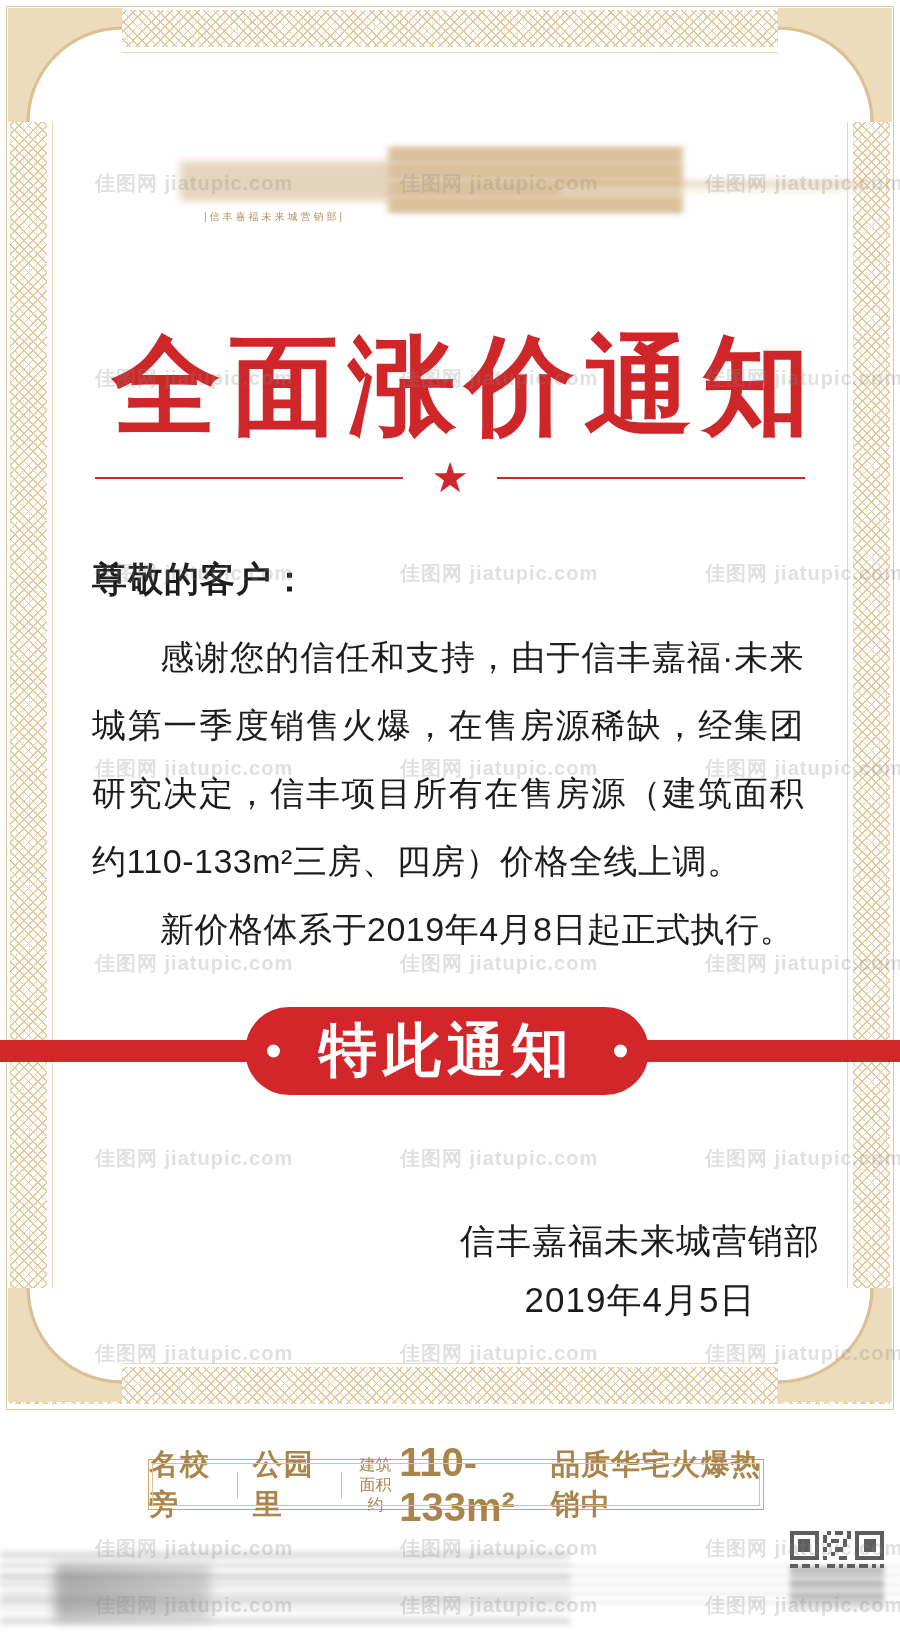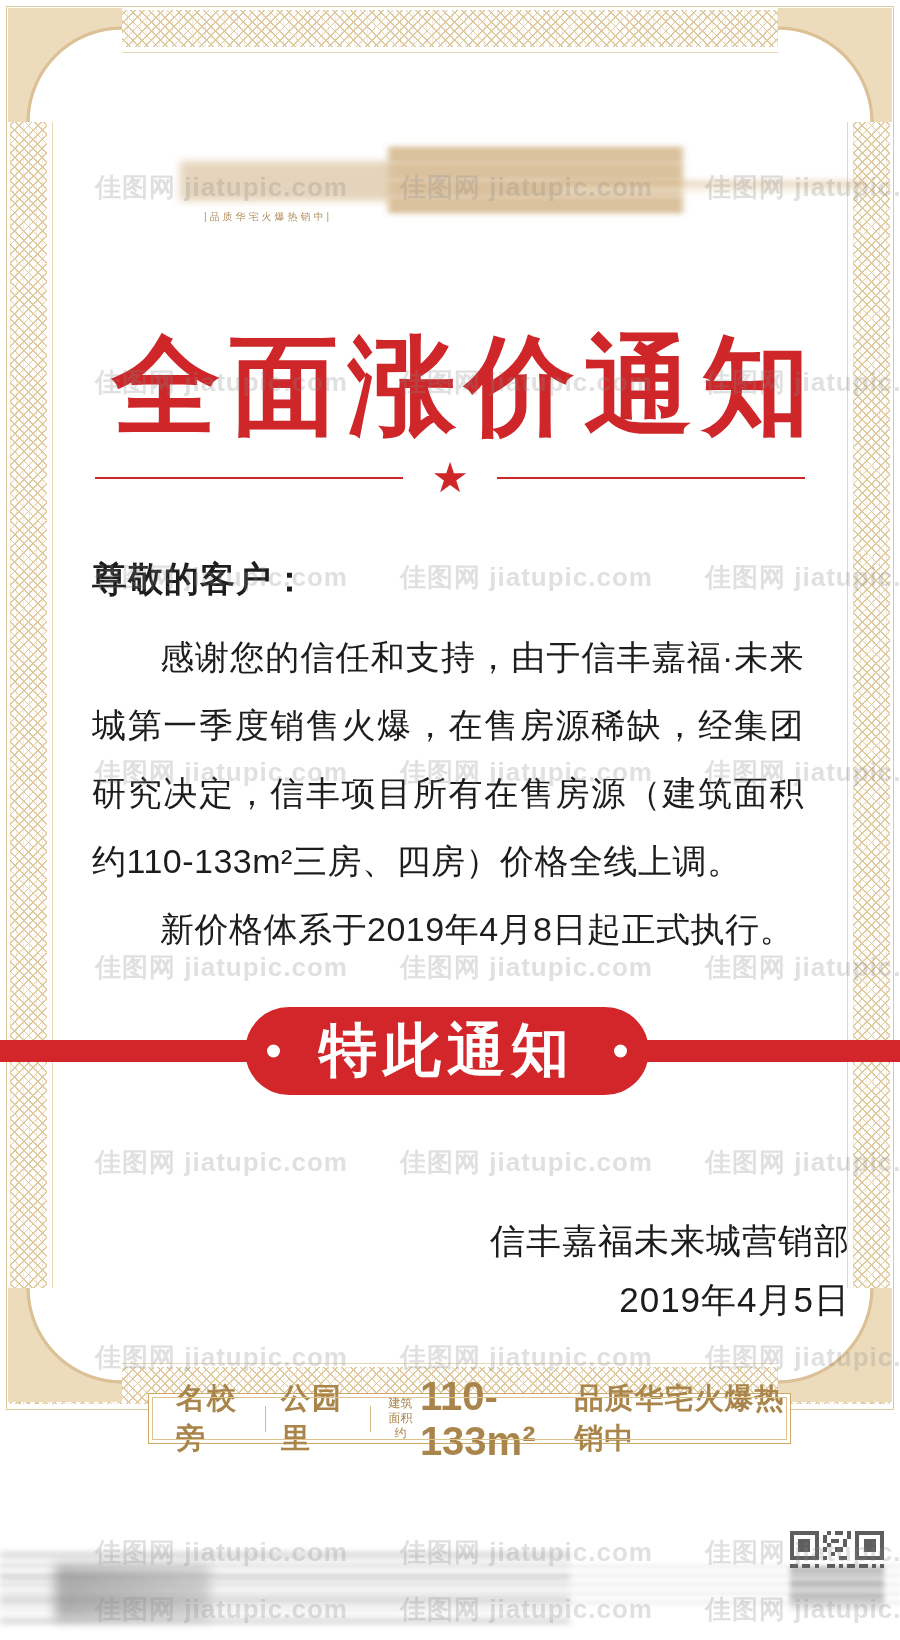--- a/index.html
+++ b/index.html
@@ -53,70 +53,70 @@
 
   
   .band-stripe{position:absolute;left:0;top:1040px;width:900px;height:22px;background:#d2262b;z-index:4;}
   .band-pill{position:absolute;left:245px;top:1007px;width:404px;height:88px;border-radius:44px;background:#d2262b;
     display:flex;align-items:center;justify-content:center;z-index:5;}
   .pill-text{color:#fff;font-size:58px;font-weight:700;letter-spacing:6px;}
   .pill-dot{position:absolute;width:13px;height:13px;border-radius:50%;background:#fff;top:50%;transform:translateY(-50%);}
   .dot-l{left:22px;} .dot-r{right:22px;}
 
   
-  .signature{position:absolute;left:430px;top:1218px;width:420px;text-align:right;z-index:4;color:#1c1c1c;}
+  .signature{position:absolute;left:430px;top:1218px;width:420px;text-align:center;z-index:4;color:#1c1c1c;}
   .sig-name{font-size:35px;letter-spacing:1px;}
   .sig-date{font-size:35px;margin-top:12px;letter-spacing:1px;}
 
   
-  .banner{position:absolute;left:148px;top:1393px;width:614px;height:49px;border:1px solid #cfa768;z-index:4;
-    display:flex;align-items:center;justify-content:flex-start;background:#fff;padding-left:27px;}
+  .banner{position:absolute;left:148px;top:1459px;width:614px;height:49px;border:1px solid #cfa768;z-index:4;
+    display:flex;align-items:center;justify-content:flex-start;background:#fff;}
   .banner::after{content:"";position:absolute;inset:3px;border:1px solid #ddc28b;pointer-events:none;}
   .b-loc{font-size:29px;color:#a9854b;font-weight:600;letter-spacing:2px;}
   .b-sep{width:1px;height:26px;background:#d6bc8c;margin:0 15px;}
-  .b-arealabel{display:inline-flex;flex-direction:column;font-size:12px;line-height:1.25;color:#a9854b;text-align:center;margin-right:5px;}
+  .b-arealabel{display:inline-flex;flex-direction:column;font-size:16px;line-height:1.25;color:#a9854b;text-align:center;margin-right:5px;}
   .b-num{font-size:40px;color:#a9854b;font-weight:600;}
   .b-tail{font-size:29px;color:#a9854b;font-weight:600;letter-spacing:1px;}
 
   
   .blur-left{position:absolute;left:0;top:1553px;width:570px;height:70px;z-index:3;filter:blur(3px);opacity:.8;
     background:repeating-linear-gradient(180deg,rgba(120,120,120,.55) 0 4px,rgba(255,255,255,0) 4px 10px,rgba(140,140,140,.4) 10px 13px,rgba(255,255,255,0) 13px 22px);}
   .blur-dark{position:absolute;left:55px;top:1565px;width:155px;height:55px;z-index:3;filter:blur(6px);opacity:.55;
     background:linear-gradient(100deg,#6f6f6f,#b5b5b5);}
   .blur-wide{position:absolute;left:0;top:1565px;width:900px;height:42px;z-index:3;filter:blur(2px);opacity:.5;
     background:repeating-linear-gradient(180deg,rgba(150,150,150,.4) 0 3px,rgba(255,255,255,0) 3px 9px);}
   .qr{position:absolute;left:790px;top:1531px;width:94px;height:82px;z-index:4;}
   .qr svg{display:block;}
   .qr-blur{width:94px;height:40px;filter:blur(2.5px);
     background:repeating-linear-gradient(180deg,rgba(90,90,90,.7) 0 3px,rgba(220,220,220,.4) 3px 6px,rgba(120,120,120,.6) 6px 9px,rgba(240,240,240,.5) 9px 13px);}
 
   
   .wm-layer{position:absolute;inset:0;z-index:50;pointer-events:none;overflow:hidden;}
-  .wm{position:absolute;font-size:26px;font-weight:700;letter-spacing:1px;white-space:nowrap;color:rgba(135,135,135,.26);}
+  .wm{position:absolute;font-size:20px;font-weight:700;letter-spacing:1px;white-space:nowrap;color:rgba(135,135,135,.26);}
 </style>
 </head>
 <body>
 
 <div class="poster">
 
   <div class="frame-outer"></div>
   <div class="strip strip-top"></div>
   <div class="strip strip-bottom"></div>
   <div class="strip strip-left"></div>
   <div class="strip strip-right"></div>
   <div class="frame-inner"></div>
   <div class="corner c-tl"></div>
   <div class="corner c-tr"></div>
   <div class="corner c-bl"></div>
   <div class="corner c-br"></div>
 
   <div class="blur-blob blob-a"></div>
   <div class="blur-blob blob-b"></div>
   <div class="blur-blob blob-c"></div>
-  <div class="tagline">|品质华宅火爆热销中|</div>
+  <div class="tagline">|信丰嘉福未来城营销部|</div>
 
   <h1 class="title">全面涨价通知</h1>
   <div class="divider">
     <span class="d-line"></span>
     <span class="d-star">★</span>
     <span class="d-line"></span>
   </div>
 
   <div class="body-text">
     <div class="salutation">尊敬的客户：</div>

